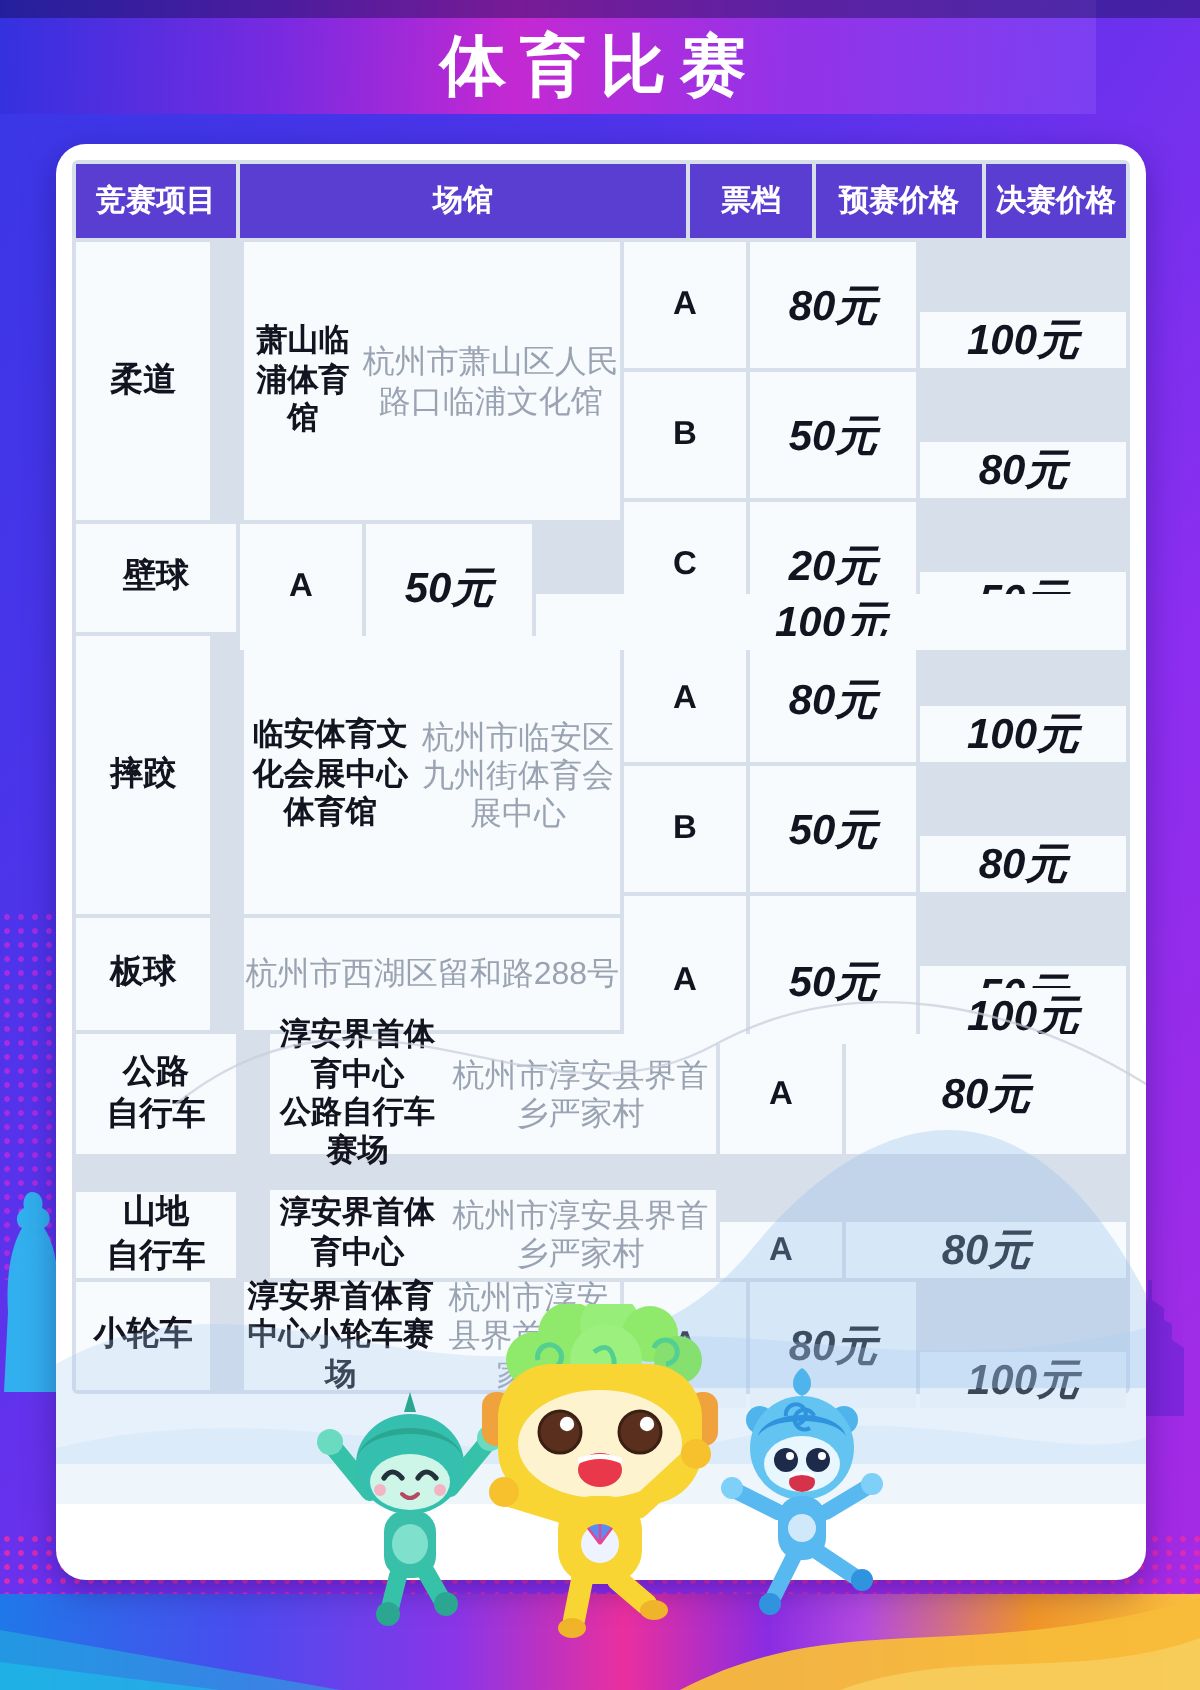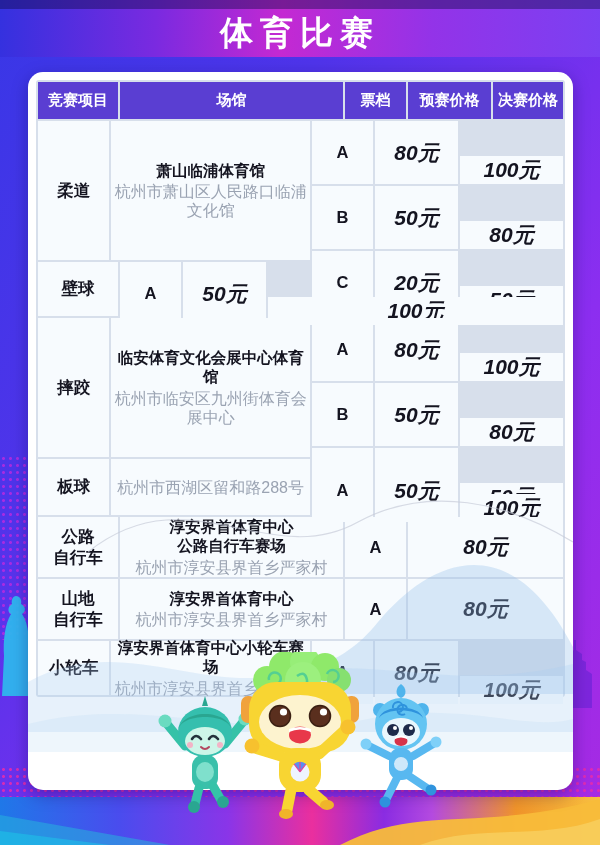--- a/index.html
+++ b/index.html
@@ -1,20 +1,20 @@
 <!DOCTYPE html>
 <html><head>
 <meta charset="utf-8">
 <style>
   html,body{margin:0;padding:0;}
   body{width:600px;height:845px;font-family:"Liberation Sans","DejaVu Sans",sans-serif;}
   .poster{position:relative;width:600px;height:845px;overflow:hidden;
     background:linear-gradient(125deg,#3837e6 0%,#4f34ea 30%,#8c2ef0 68%,#a82ae2 100%);}
   
-  .banner{position:absolute;left:0;top:0;width:600px;height:57px;
+  .banner{position:absolute;left:0;top:0;width:548px;height:57px;
     background:linear-gradient(92deg,#3431df 0%,#7a2ae0 26%,#c429d2 47%,#9333e8 72%,#7b40f2 100%);}
   .banner-shade{position:absolute;left:0;top:0;width:600px;height:9px;background:rgba(14,10,66,0.42);}
   .banner-title{position:absolute;left:0;top:9px;width:600px;height:48px;display:flex;
     align-items:center;justify-content:center;color:#fff;font-size:33px;font-weight:bold;letter-spacing:7px;}
   
   .dots-left{position:absolute;left:0;top:455px;width:28px;height:185px;
     background-image:radial-gradient(circle,#b62ae0 1.2px,transparent 1.7px);background-size:7px 7px;opacity:.85;}
   .dots-band{position:absolute;left:0;top:766px;width:600px;height:38px;
     background-image:radial-gradient(circle,#e22bb0 1.2px,transparent 1.7px);background-size:7px 7px;opacity:.9;}
   .floor{position:absolute;left:0;top:797px;width:600px;height:48px;
@@ -26,21 +26,21 @@
   .card{position:absolute;left:28px;top:72px;width:545px;height:718px;background:#ffffff;
     border-radius:15px;box-shadow:0 5px 16px rgba(18,8,80,.35);}
   .ptable{position:relative;margin:8px;background:#d7dfeb;padding:2px;border-radius:3px;
     display:flex;flex-direction:column;gap:2px;}
   .rowflex{display:flex;gap:2px;}
   .cell{background:#f7fbfe;display:flex;align-items:center;justify-content:center;
     color:#141420;text-align:center;box-sizing:border-box;}
   .th{background:#5a3ed2;color:#ffffff;font-weight:bold;font-size:15px;height:37px;}
   .w0{width:80px}.w1{width:223px}.w2{width:61px}.w3{width:83px}.w4{width:82px;flex:1}
   .event-cell{width:80px;font-size:16.5px;font-weight:bold;flex-direction:column;line-height:1.3;}
-  .venue-cell{width:223px;flex-direction:column;padding:2px 0;}
+  .venue-cell{width:223px;flex-direction:row;padding:2px 0;margin-left:15px;}
   .venue-name{font-size:15.5px;font-weight:bold;line-height:1.25;}
   .venue-address{font-size:16px;color:#9aa3b2;margin-top:2px;line-height:1.2;}
   .tiers{display:flex;flex-direction:column;gap:2px;flex:1;}
   .tier-row{display:flex;gap:2px;flex:1;}
   .tier-cell{width:61px;font-size:16.5px;font-weight:bold;}
   .price-cell{width:83px;font-size:21px;font-weight:bold;font-style:italic;}
   .price-cell.final{width:103px;flex:1;margin-top:35px;}
   .price-cell.merged{flex:1;}
   .card-waves{position:absolute;left:0;top:360px;pointer-events:none;}
   .mascots{position:absolute;left:130px;top:652px;z-index:6;}
@@ -179,21 +179,21 @@
               </div>
       <div class="venue-address">杭州市淳安县界首乡严家村</div>
     </div>
     <div class="tiers">
               <div class="tier-row">
     <div class="cell tier-cell">A</div>
   <div class="cell price-cell merged">80元</div>
               </div>
             </div>
   </div>
-          <div class="rowflex sec-row" style="height: 60px;">
+          <div class="rowflex sec-row" style="height: 60px; align-items: flex-end;">
     <div class="cell event-cell">
               <div>山地</div>
               <div>自行车</div>
             </div>
     <div class="cell venue-cell">
       <div class="venue-name">
                 <div>淳安界首体育中心</div>
               </div>
       <div class="venue-address">杭州市淳安县界首乡严家村</div>
     </div>

